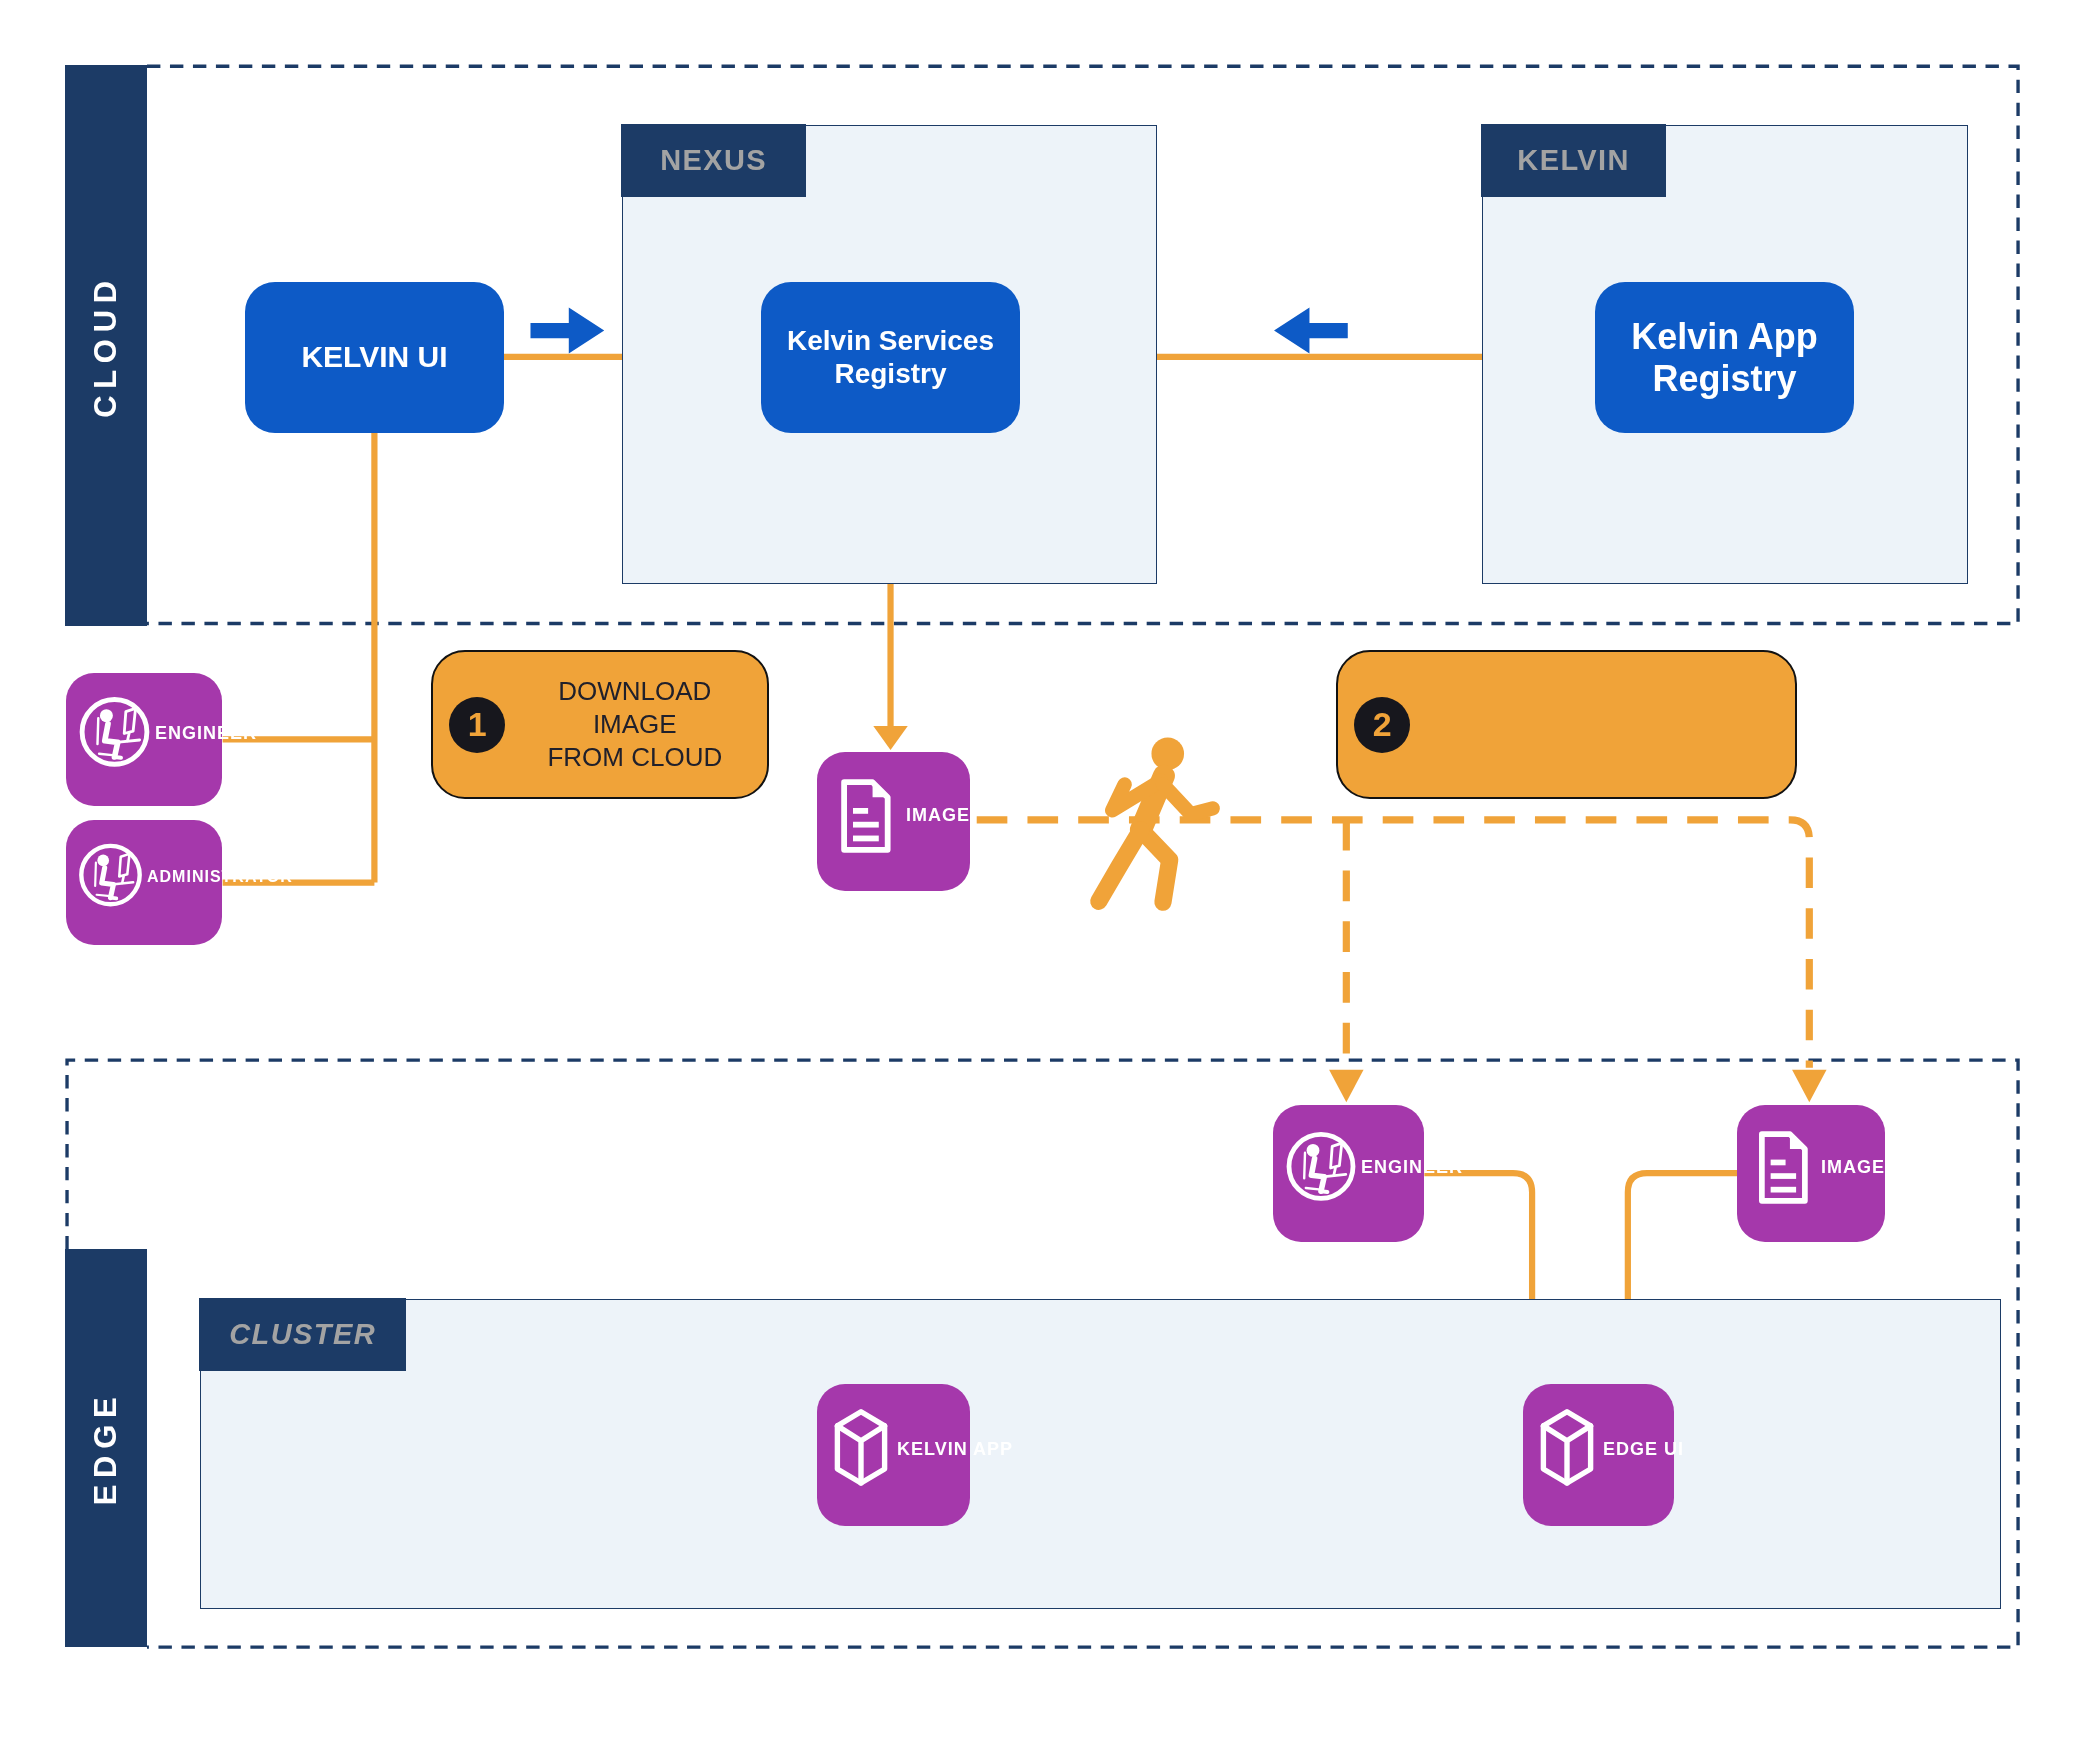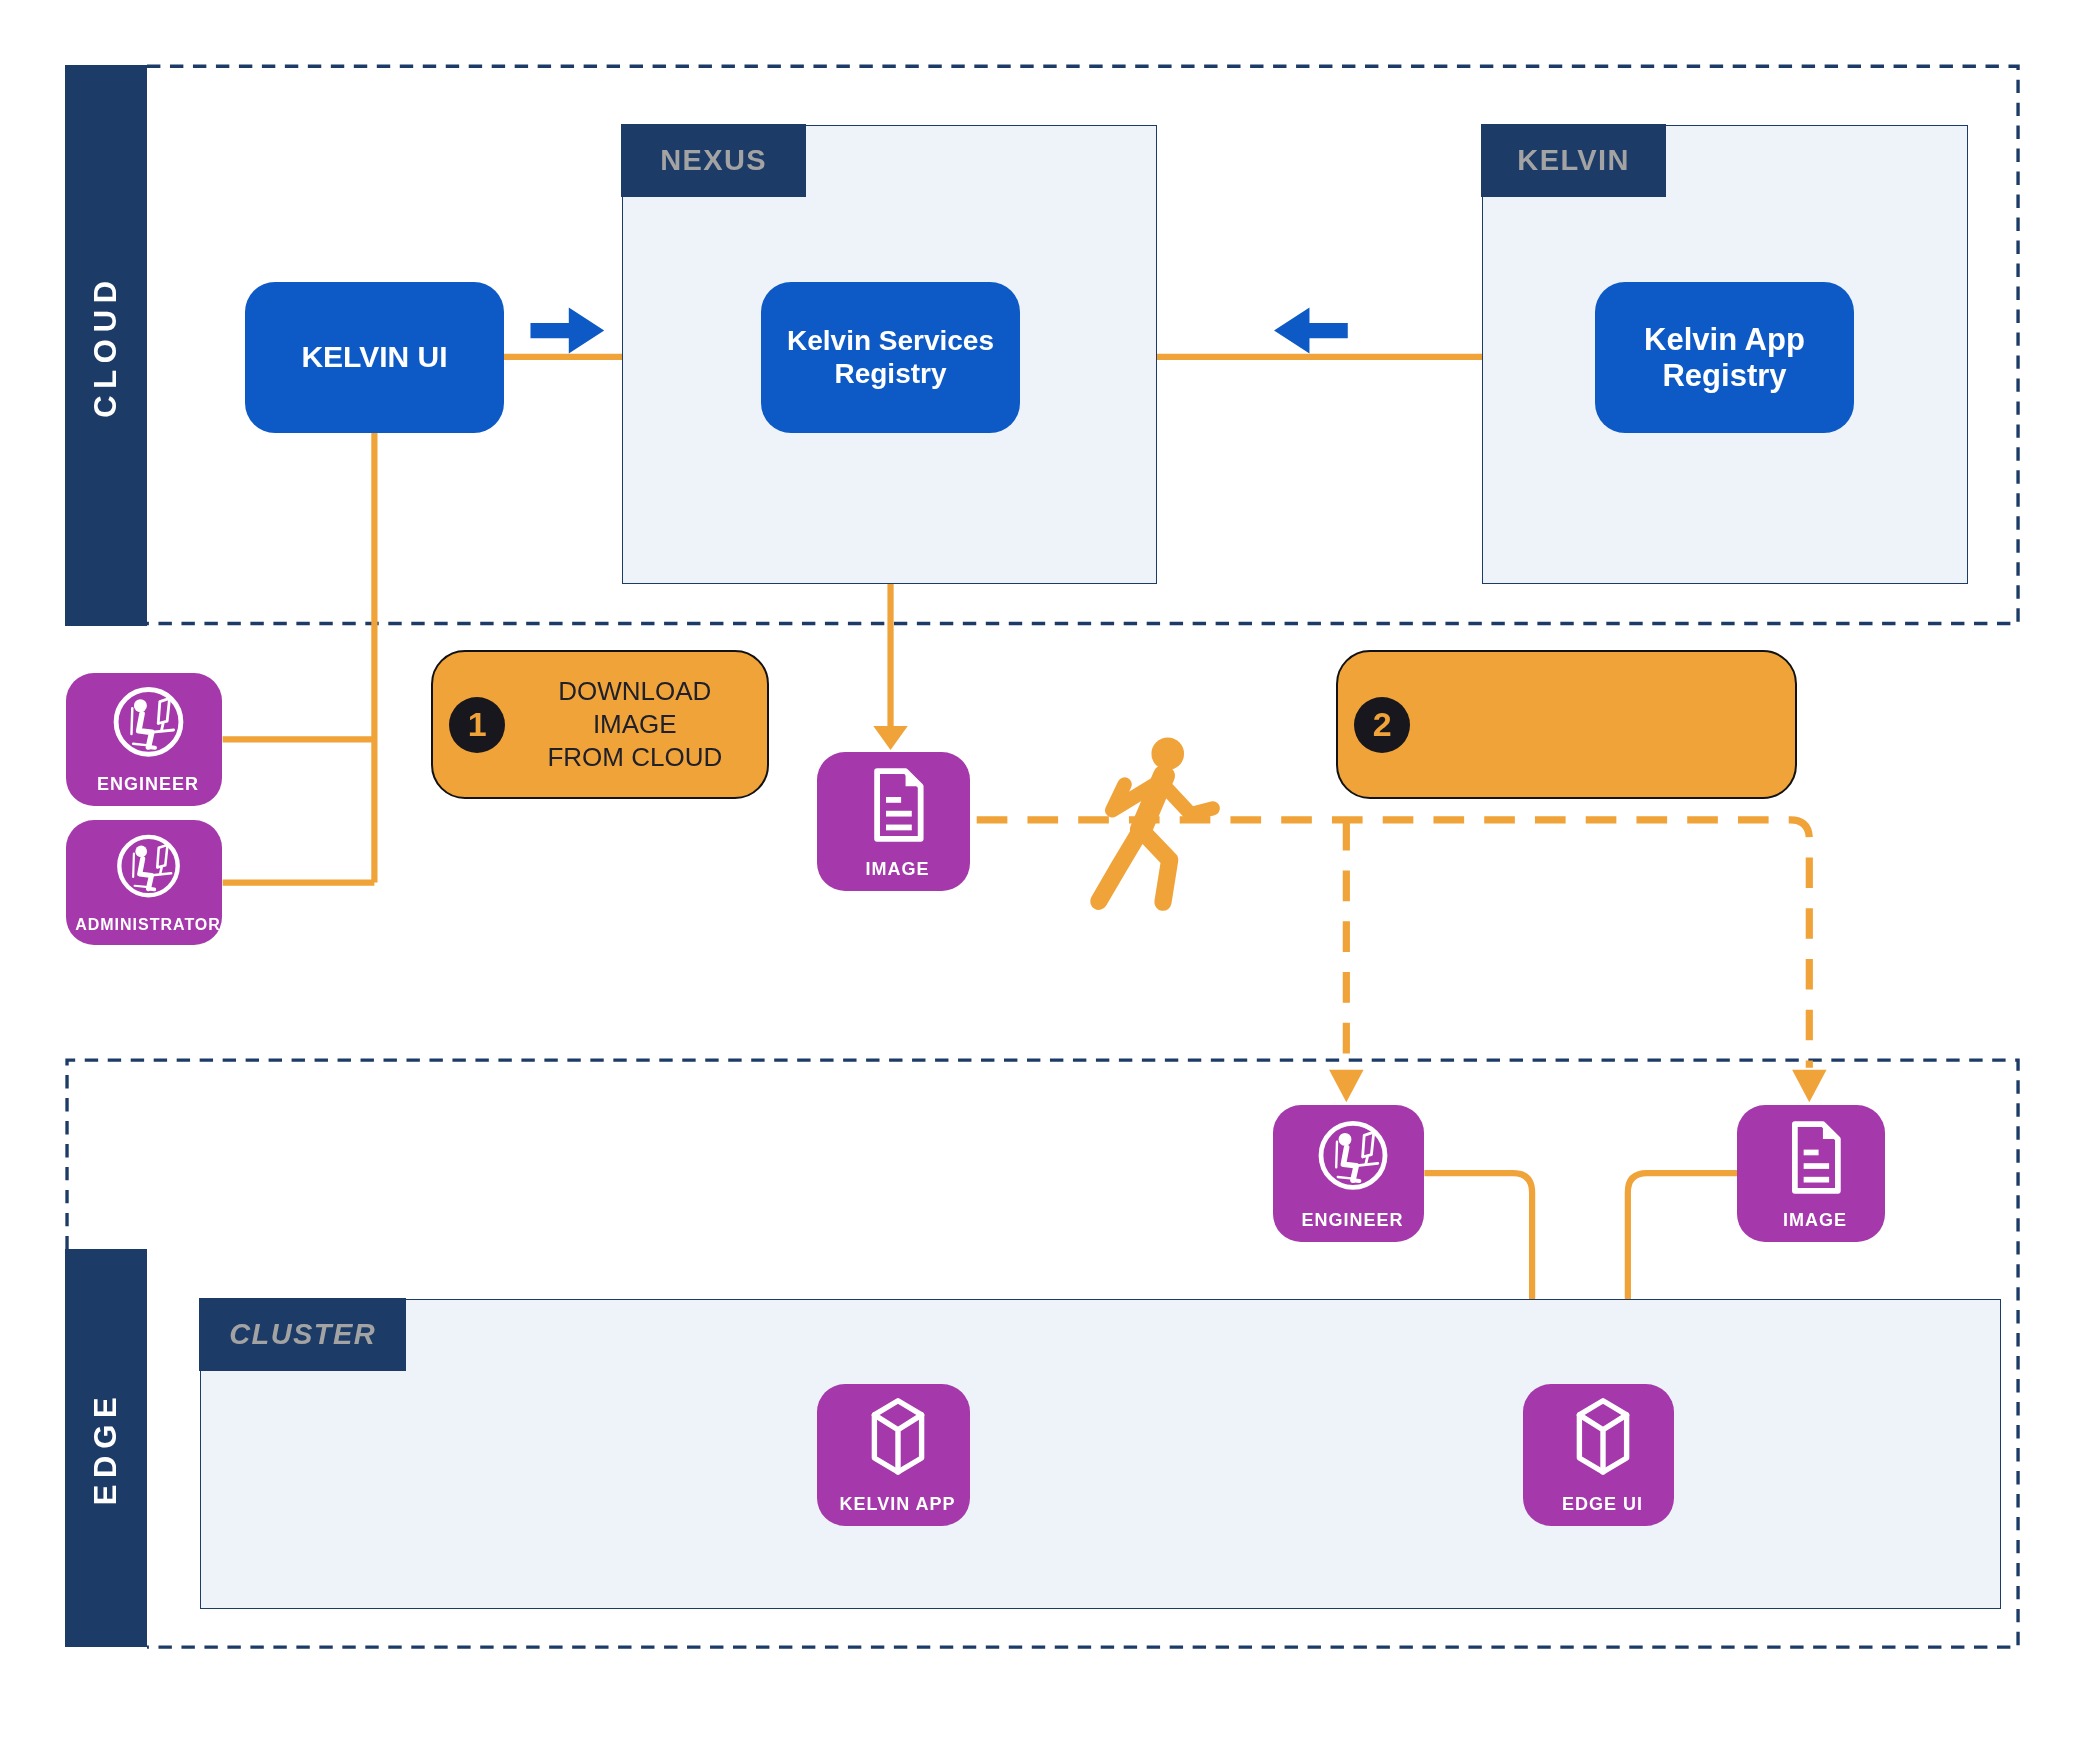--- a/index.html
+++ b/index.html
@@ -25,21 +25,21 @@
   .group-tab{position:absolute;left:-1.9px;top:-1.9px;background:var(--navy);color:#a3a3a3;
              display:flex;align-items:center;justify-content:center;
              font-weight:bold;font-size:29px;letter-spacing:1.4px;}
 
   
   .btn{background:var(--blue);border-radius:30px;color:#fff;font-weight:bold;
        font-size:30px;line-height:1.15;display:flex;align-items:center;
        justify-content:center;text-align:center;padding:0 14.4px;}
 
   
-  .pnode{background:var(--purple);border-radius:28px;display:flex;flex-direction:column;
+  .pnode{background:var(--purple);border-radius:28px;display:flex;flex-direction:row;
          align-items:center;justify-content:space-between;padding-bottom:11.5px;padding-left:8px;}
   .pnode .glyph{flex:1;display:flex;align-items:center;justify-content:center;width:100%;}
   .plabel{color:#fff;font-weight:bold;font-size:18px;letter-spacing:1px;white-space:nowrap;}
   .plabel.small{font-size:16px;}
 
   
   .callout{background:var(--orange);border:2.9px solid #121212;border-radius:34px;
            display:flex;align-items:center;padding:0 19px 0 16.3px;gap:16.3px;}
   .badge{width:56px;height:56px;border-radius:50%;background:var(--badgebg);
          color:var(--orange);font-weight:bold;font-size:34px;display:flex;
@@ -99,21 +99,21 @@
   </div>
 
   <div class="node group-box" style="left:1482px;top:125px;width:486px;height:459px;">
     <div class="group-tab" style="width:185px;height:73px;">KELVIN</div>
   </div>
 
   <div class="node btn" style="left:761px;top:282px;width:259px;height:151px;font-size:28px;">Kelvin Services Registry</div>
 
   <div class="node btn" style="left:245px;top:282px;width:259px;height:151px;">KELVIN UI</div>
 
-  <div class="node btn" style="left:1595px;top:282px;width:259px;height:151px;font-size:31px;">Kelvin App Registry</div>
+  <div class="node btn" style="left:1595px;top:282px;width:259px;height:151px;font-size:36px;">Kelvin App Registry</div>
 
   <div class="node pnode" style="left:66px;top:673px;width:156px;height:133px;">
     <div class="glyph">
       <svg width="81" height="81" viewBox="0 0 200 200">
         <g class="icon">
           <circle cx="100" cy="96" r="80" stroke-width="12"></circle>
           <circle cx="80" cy="56" r="16" fill="#fff" stroke="none"></circle>
           <path d="M60 62 L58 126" stroke-width="6"></path>
           <path d="M84 76 L76 118 L108 122 L100 158" stroke-width="14"></path>
           <path d="M100 158 L116 160" stroke-width="10"></path>

